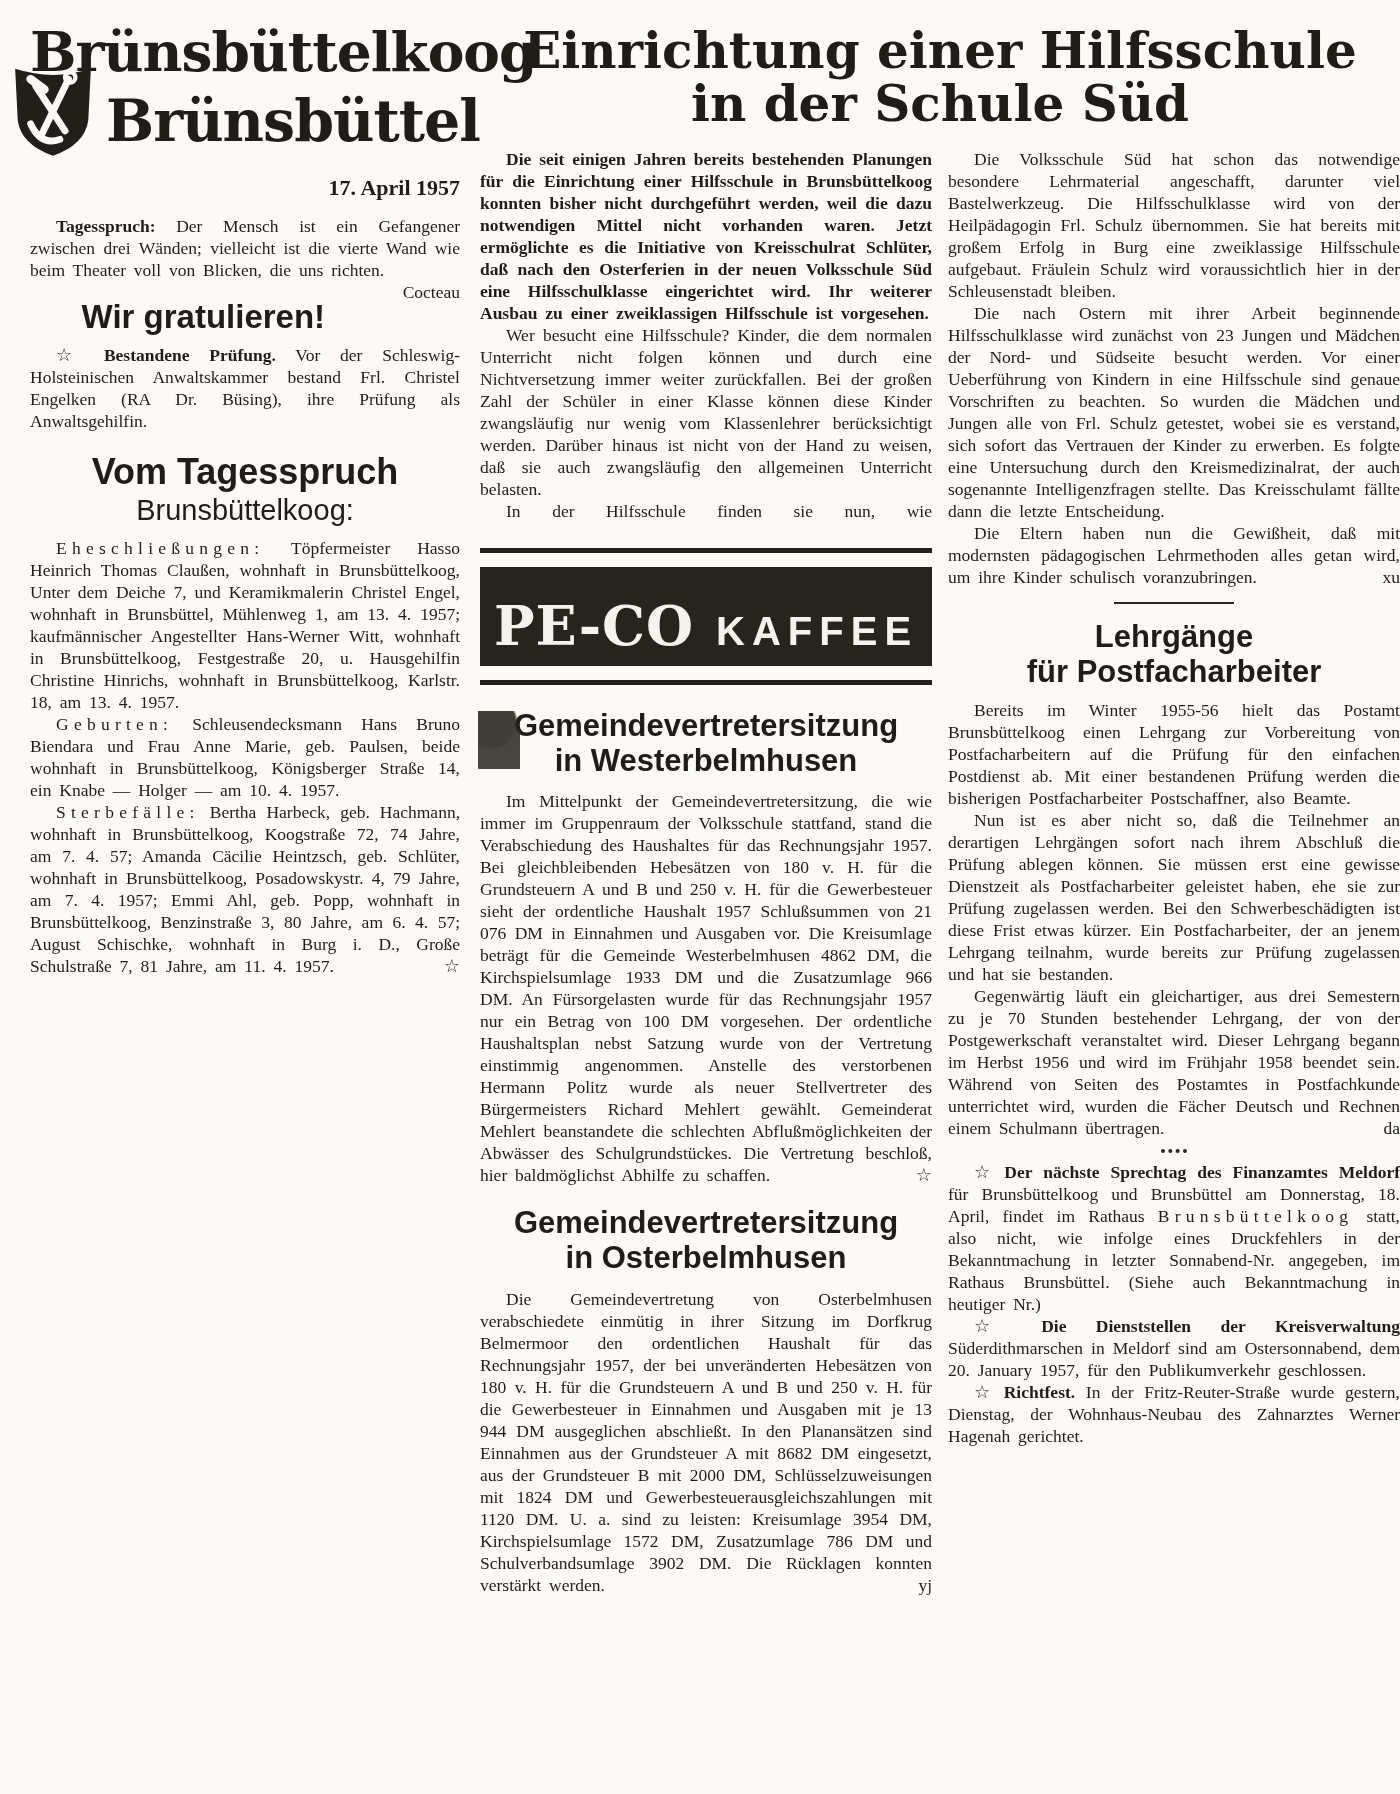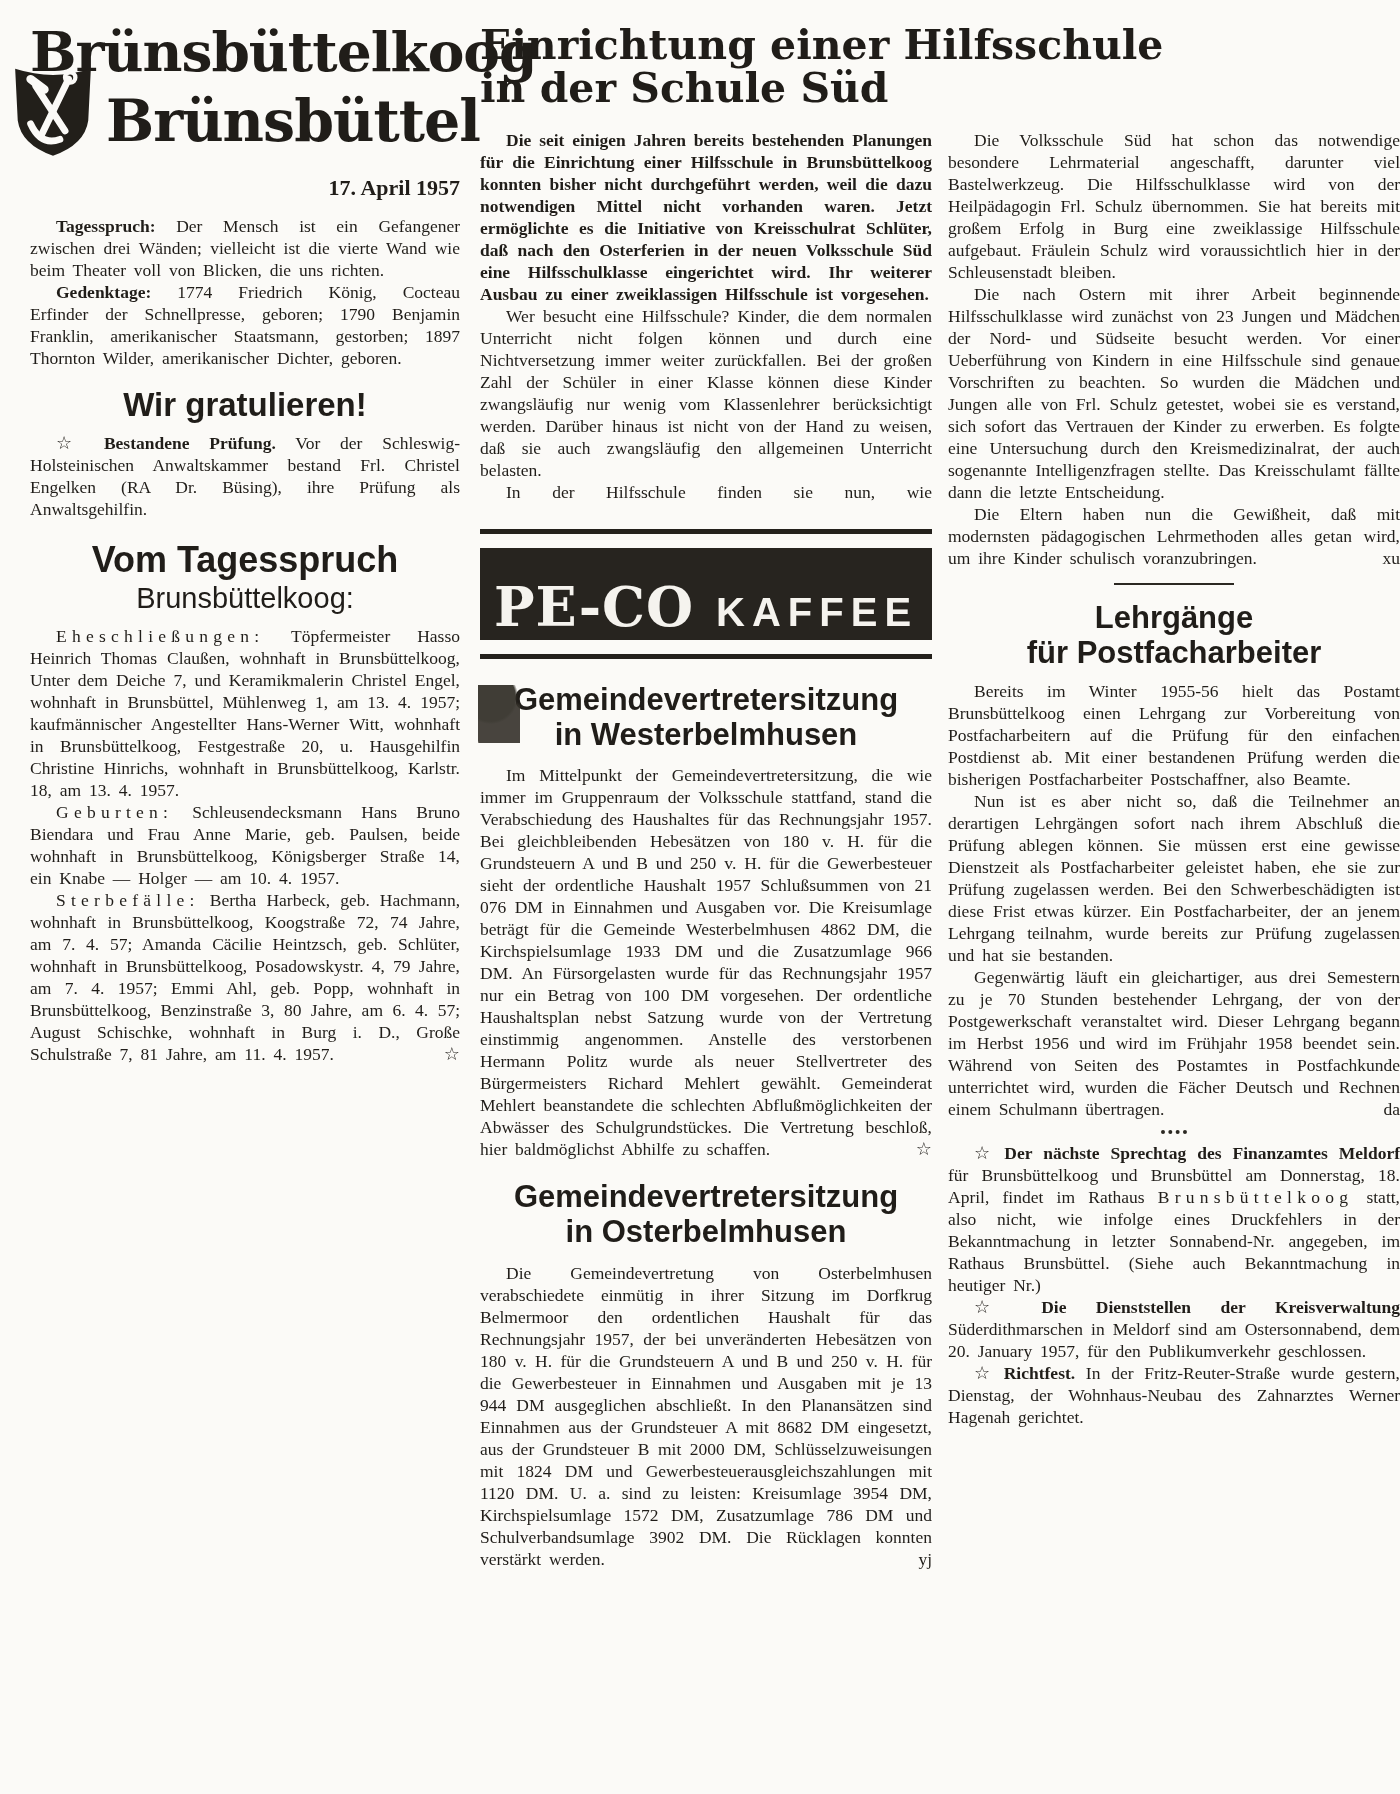--- a/index.html
+++ b/index.html
@@ -88,22 +88,22 @@
   }
 
   .h-gratulieren { font-size: 33px; margin: 18px 0 8px; }
   .h-standesamt  { font-size: 36px; margin: 20px 0 2px; }
   .h-ortsname    { font-weight: normal; font-size: 29px; margin: 2px 0 10px; }
 
   
   .main-headline {
     font-family: "DejaVu Serif", serif;
     font-weight: bold;
-    text-align: left;
-    font-size: 41px;
+    text-align: center;
+    font-size: 50px;
     line-height: 1.06;
     margin: 0 0 18px;
   }
   .two-col {
     display: grid;
     grid-template-columns: 452px 452px;
     column-gap: 16px;
   }
 
   .intro-bold { font-weight: bold; }
@@ -114,21 +114,21 @@
   .ad { margin: 26px 0 24px; }
   .ad-rule { border: 0; border-top: 5px solid #24211c; margin: 0 0 14px; }
   .ad-rule.bottom { margin: 14px 0 0; }
   .ad-banner {
     background: #27241f;
     color: #f5f3ee;
     display: flex;
     align-items: baseline;
     justify-content: center;
     gap: 22px;
-    padding: 8px 10px 6px;
+    padding: 8px 10px 13px;
   }
   .ad-brand {
     font-family: "DejaVu Serif", serif;
     font-weight: bold;
     font-size: 54px;
     line-height: 1;
     letter-spacing: 1px;
   }
   .ad-product {
     font-family: "Liberation Sans", "DejaVu Sans", sans-serif;
@@ -186,21 +186,20 @@
           </svg>
           <div class="mast-line2">Brünsbüttel</div>
           <div class="ribbon right"></div>
         </div>
       </div>
 
       <div class="dateline">17. April 1957</div>
 
       <p class="body-par"><span class="lead-bold">Tagesspruch:</span> <span>Der Mensch ist ein Gefangener zwischen drei Wänden; vielleicht ist die vierte Wand wie beim Theater voll von Blicken, die uns richten.</span> <span class="fr">Cocteau</span></p>
 
-      <p class="body-par"><span class="lead-bold">Gedenktage:</span> <span>1774 Friedrich König, Erfinder der Schnellpresse, geboren; 1790 Benjamin Franklin, amerikanischer Staatsmann, gestorben; 1897 Thornton Wilder, amerikanischer Dichter, geboren.</span></p>
 
       <h2 class="sans-head h-gratulieren">Wir gratulieren!</h2>
 
       <p class="body-par"><span class="star">☆</span> <span class="lead-bold">Bestandene Prüfung.</span> <span>Vor der Schleswig-Holsteinischen Anwaltskammer bestand Frl. Christel Engelken (RA Dr. Büsing), ihre Prüfung als Anwaltsgehilfin.</span></p>
 
       <h2 class="sans-head h-standesamt">Vom Tagesspruch</h2>
       <h3 class="sans-head h-ortsname">Brunsbüttelkoog:</h3>
 
       <p class="body-par"><span class="sperr">Eheschließungen:</span> <span>Töpfermeister Hasso Heinrich Thomas Claußen, wohnhaft in Brunsbüttelkoog, Unter dem Deiche 7, und Keramikmalerin Christel Engel, wohnhaft in Brunsbüttel, Mühlenweg 1, am 13. 4. 1957; kaufmännischer Angestellter Hans-Werner Witt, wohnhaft in Brunsbüttelkoog, Festgestraße 20, u. Hausgehilfin Christine Hinrichs, wohnhaft in Brunsbüttelkoog, Karlstr. 18, am 13. 4. 1957.</span></p>
 

